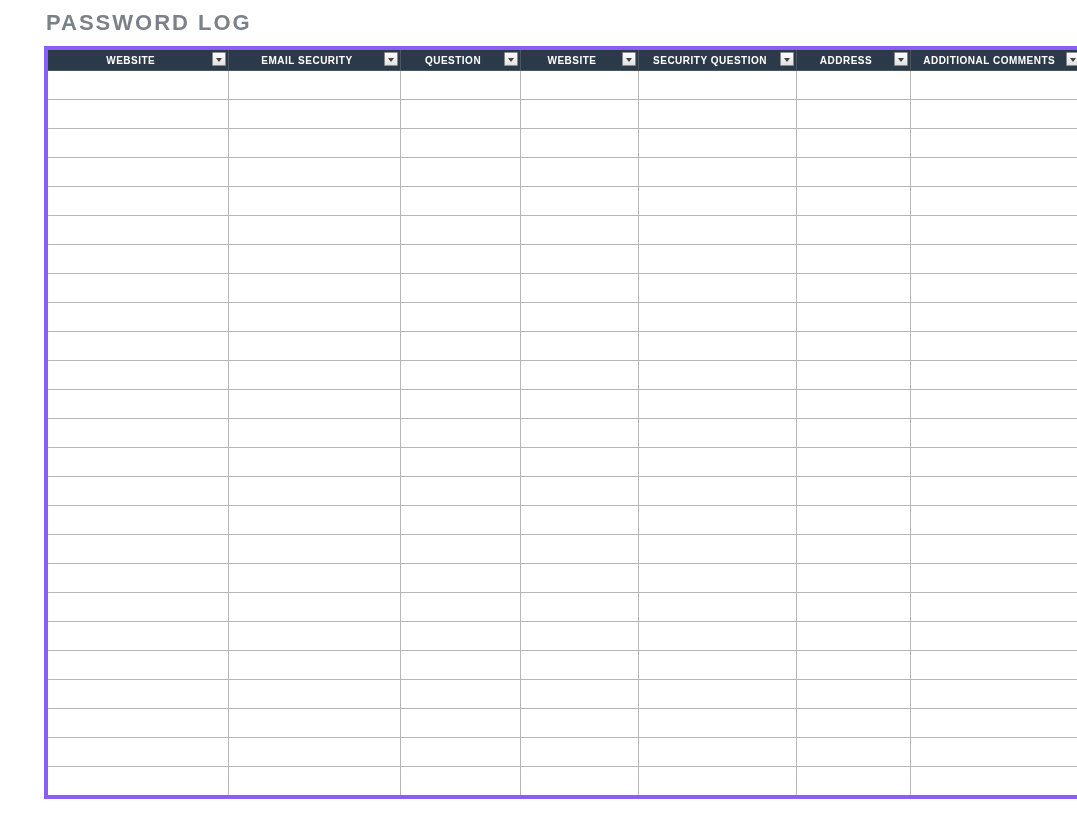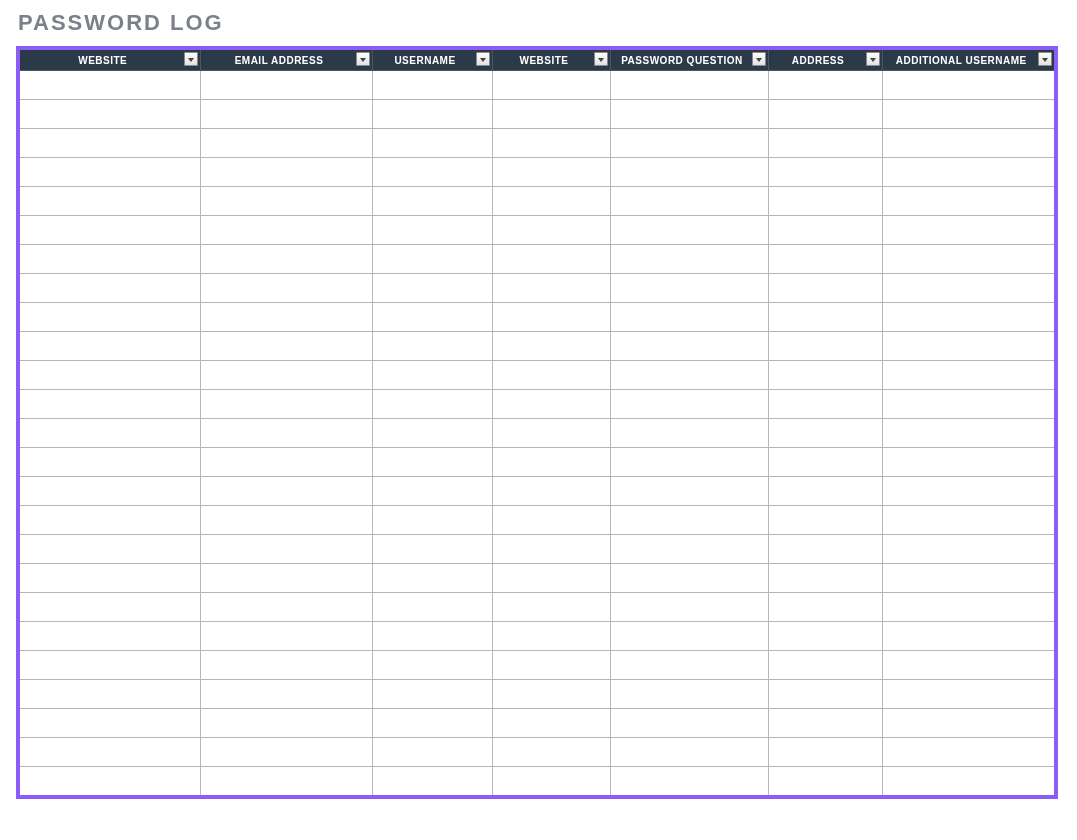--- a/index.html
+++ b/index.html
@@ -5,20 +5,21 @@
   html, body {
     margin: 0;
     padding: 0;
     background: #ffffff;
     font-family: Arial, Helvetica, sans-serif;
     color: #333;
     width: 1077px;
   }
   .page {
     padding: 10px 14px 30px 16px;
+    margin-left: 28px;
   }
   .title {
     font-family: "Arial Black", Arial, sans-serif;
     font-weight: 900;
     font-size: 22px;
     letter-spacing: 2px;
     color: #7b8189;
     margin: 0 0 10px 2px;
   }
   table.grid {
@@ -105,41 +106,41 @@
         <col class="w-answer">
         <col class="w-comments">
     </colgroup>
     <thead>
       <tr>
         <th>
           <span>WEBSITE</span>
           <span class="fbtn"></span>
         </th>
         <th>
-          <span>EMAIL ADDRESS</span>
-          <span class="fbtn"></span>
-        </th>
-        <th>
-          <span>USERNAME</span>
+          <span>EMAIL SECURITY</span>
+          <span class="fbtn"></span>
+        </th>
+        <th>
+          <span>QUESTION</span>
           <span class="fbtn"></span>
         </th>
         <th>
           <span>WEBSITE</span>
           <span class="fbtn"></span>
         </th>
         <th>
-          <span>PASSWORD QUESTION</span>
+          <span>SECURITY QUESTION</span>
           <span class="fbtn"></span>
         </th>
         <th>
           <span>ADDRESS</span>
           <span class="fbtn"></span>
         </th>
         <th>
-          <span>ADDITIONAL USERNAME</span>
+          <span>ADDITIONAL COMMENTS</span>
           <span class="fbtn"></span>
         </th>
       </tr>
     </thead>
     <tbody>
         <tr>
           <td class="c-white"></td>
           <td class="c-grey"></td>
           <td class="c-blue"></td>
           <td class="c-blue"></td>

